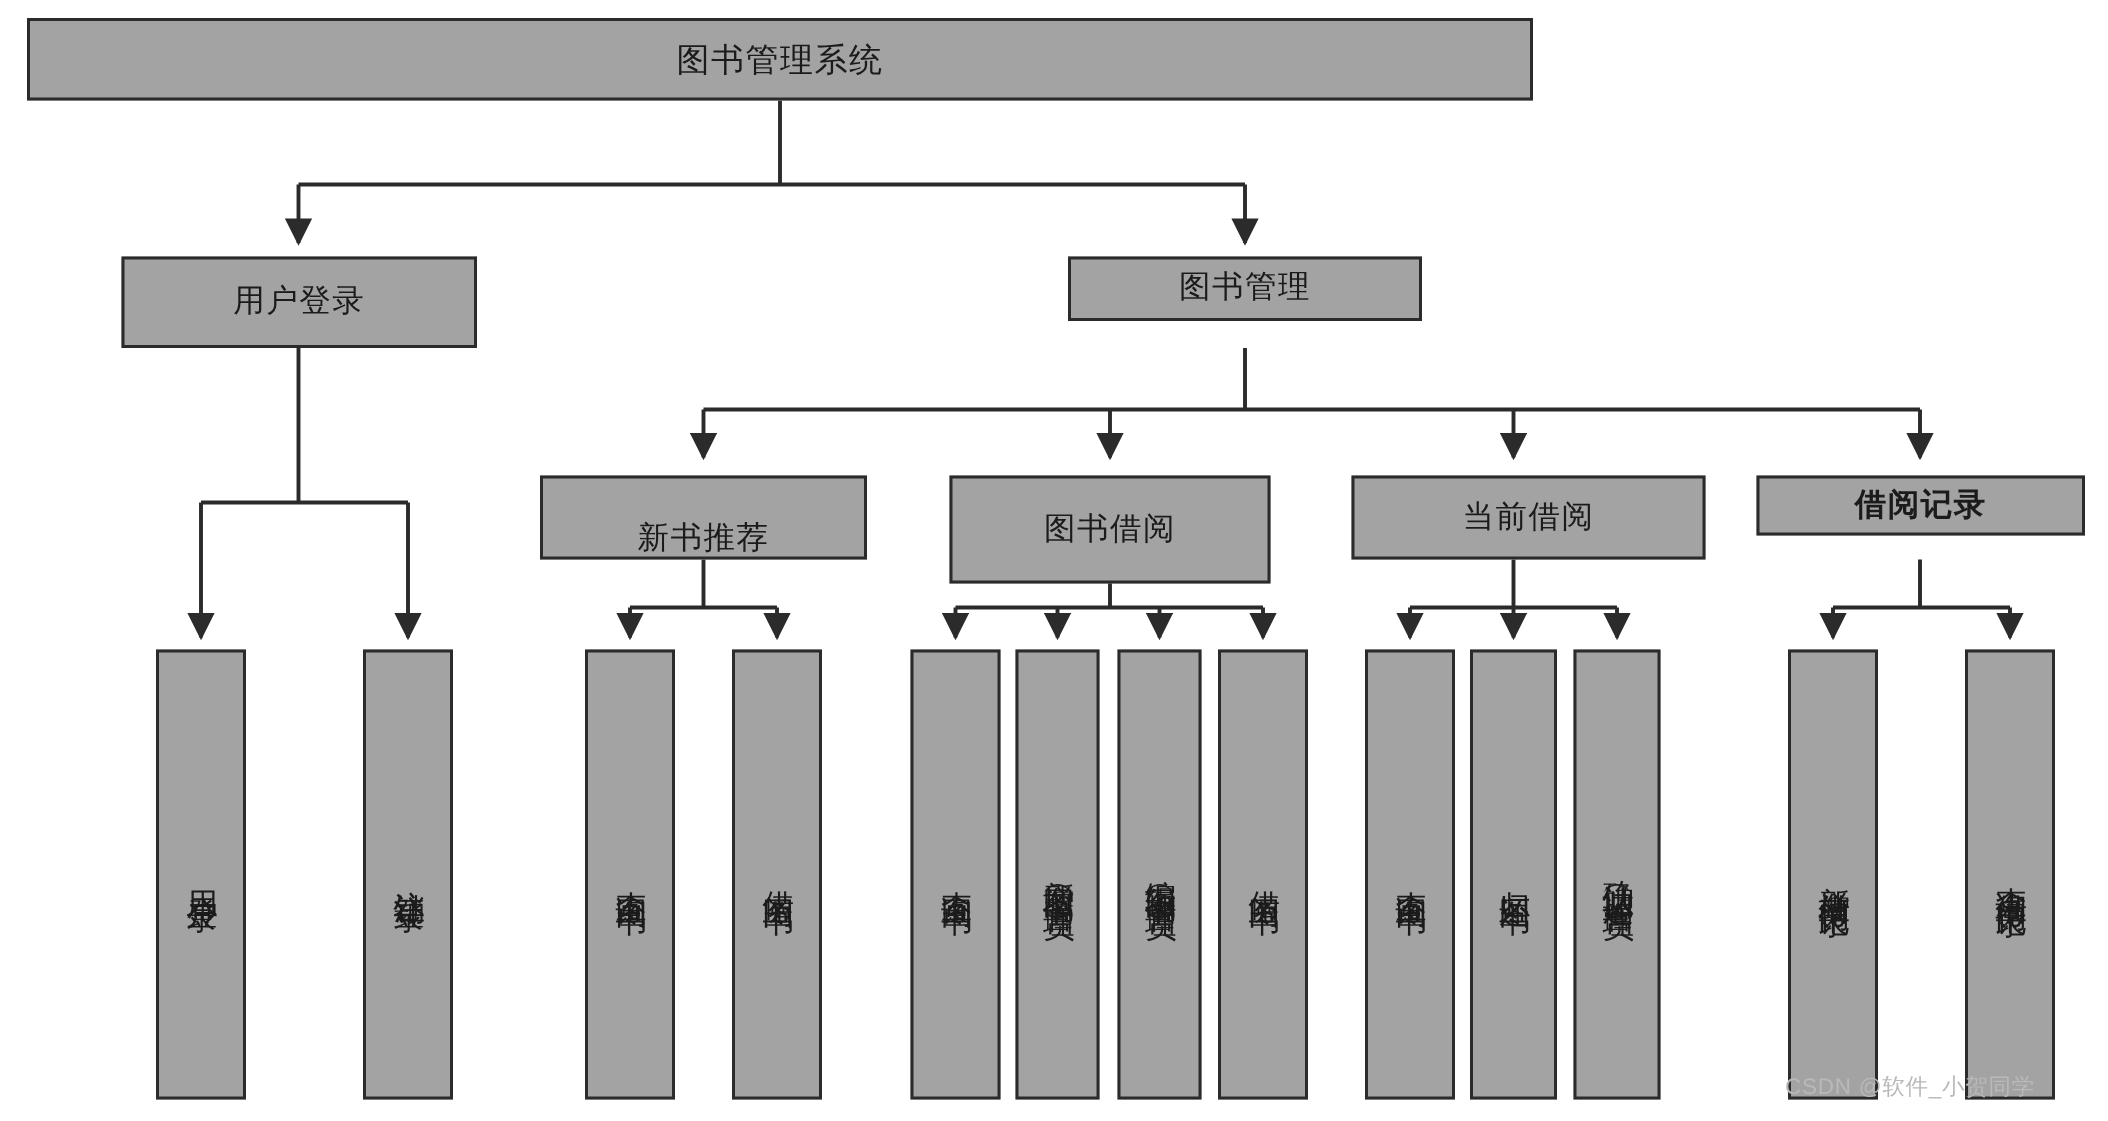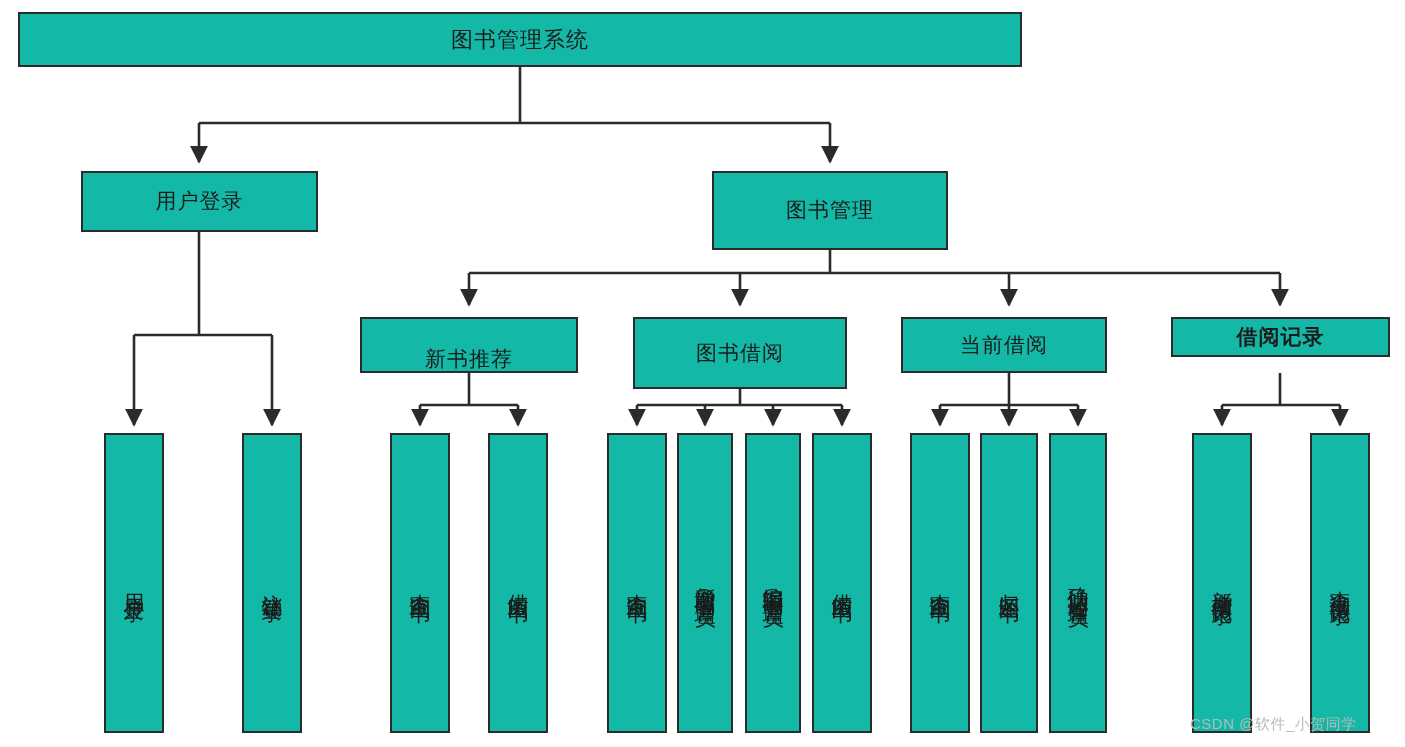--- a/index.html
+++ b/index.html
@@ -18,21 +18,21 @@
   svg.wires{
     position:absolute;
     left:0; top:0;
     width:1405px;
     height:747px;
     pointer-events:none;
   }
   .node{
     position:absolute;
     box-sizing:border-box;
-    background:#14b8a6;
+    background:#a3a3a3;
     border:2px solid #2b2b2b;
     display:flex;
     align-items:center;
     justify-content:center;
     text-align:center;
   }
   .node .label{
     font-size:21px;
     line-height:1.15;
     letter-spacing:1px;
@@ -119,31 +119,31 @@
     </g>
   </svg>
 
   <div class="node root" style="left:18px; top:12px; width:1004px; height:55px;">
     <span class="label">图书管理系统</span>
   </div>
 
   <div class="node" style="left:81px; top:171px; width:237px; height:61px;">
     <span class="label">用户登录</span>
   </div>
-  <div class="node" style="left:712px; top:171px; width:236px; height:79px;">
+  <div class="node" style="left:712px; top:171px; width:236px; height:43px;">
     <span class="label">图书管理</span>
   </div>
 
   <div class="node" style="left:360px; top:317px; width:218px; height:56px;align-items:flex-end;">
     <span class="label">新书推荐</span>
   </div>
   <div class="node" style="left:633px; top:317px; width:214px; height:72px;">
     <span class="label">图书借阅</span>
   </div>
-  <div class="node" style="left:901px; top:317px; width:206px; height:56px;">
+  <div class="node" style="left:901px; top:317px; width:236px; height:56px;">
     <span class="label">当前借阅</span>
   </div>
   <div class="node" style="left:1171px; top:317px; width:219px; height:40px;font-weight:bold;">
     <span class="label">借阅记录</span>
   </div>
 
   <div class="node leaf" style="left:104px; top:433px; width:60px; height:300px;">
     <span class="label">用户登录</span>
   </div>
   <div class="node leaf" style="left:242px; top:433px; width:60px; height:300px;">

